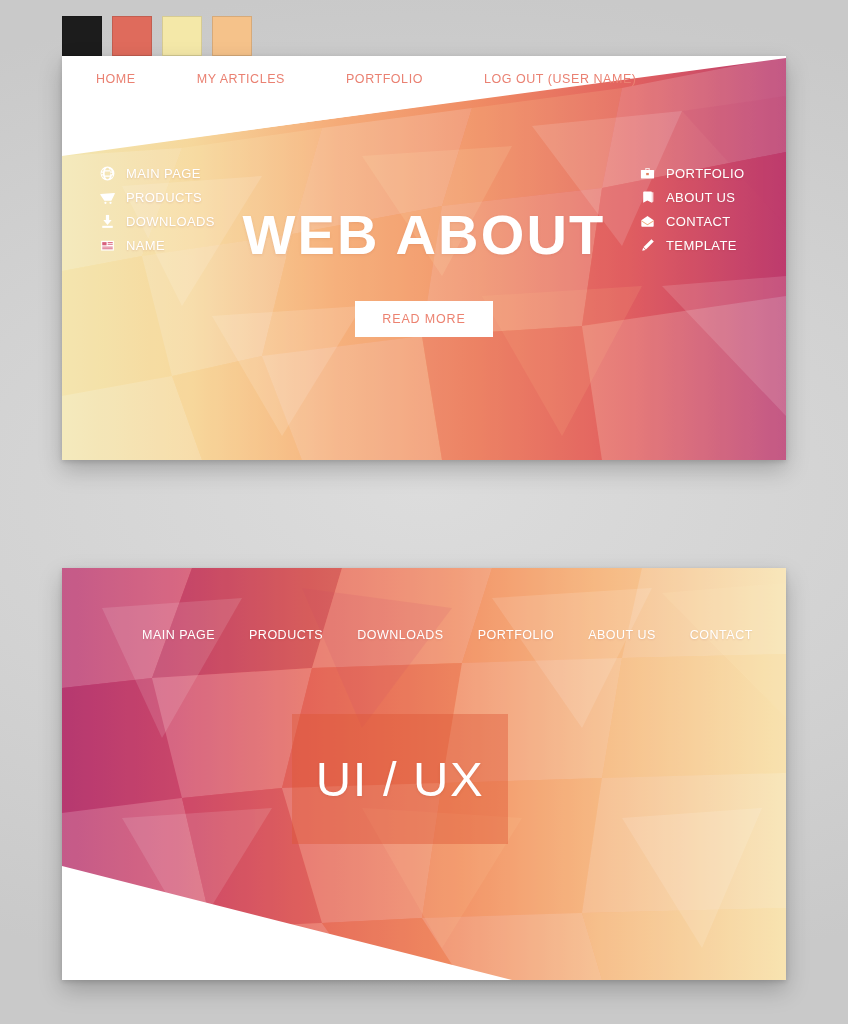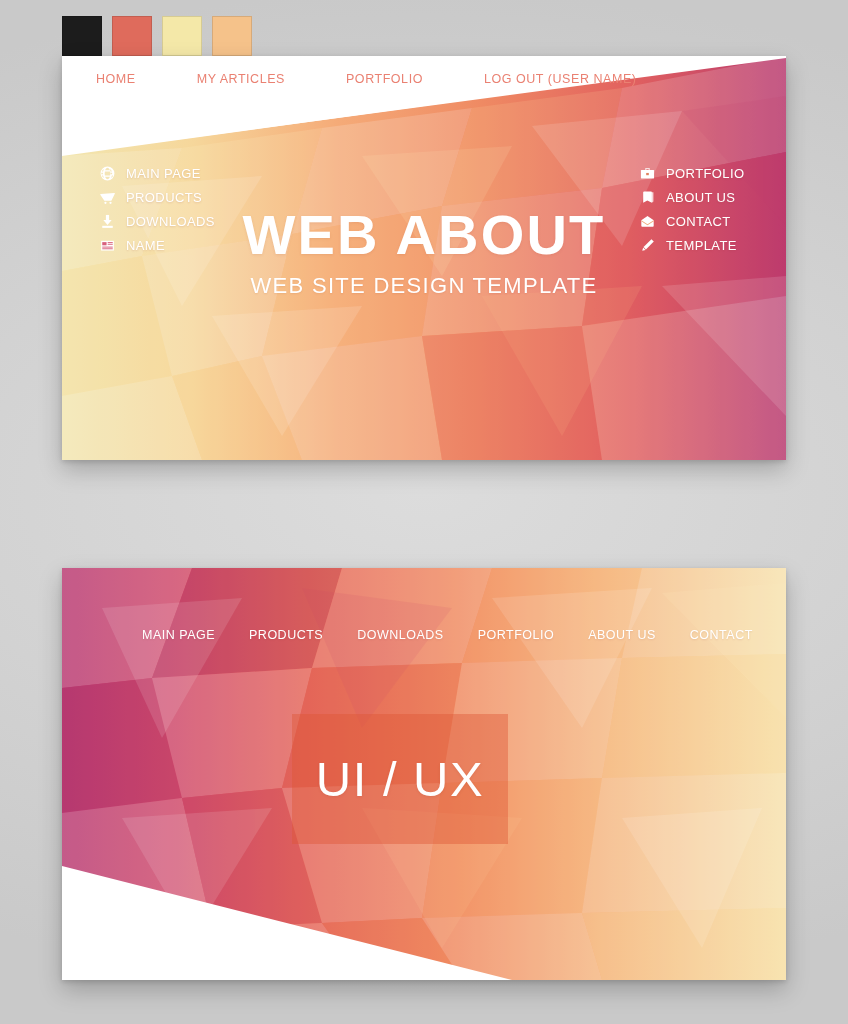--- a/index.html
+++ b/index.html
@@ -228,21 +228,21 @@
 
     <div id="topnav">
         <div class="topnav-link">HOME</div>
         <div class="topnav-link">MY ARTICLES</div>
         <div class="topnav-link">PORTFOLIO</div>
         <div class="topnav-link">LOG OUT (USER NAME)</div>
       </div>
 
     <div id="hero-copy">
       <div id="hero-title">WEB ABOUT</div>
-      <div id="hero-subtitle">WEB SITE DESIGN TEMPLATE</div>
+      <button id="read-more">READ MORE</button>
     </div>
   </div>
 
   <div class="card" id="card-two">
 
     <svg class="poly-bg" viewBox="0 0 724 412" preserveAspectRatio="none">
       <defs>
         <linearGradient id="g2" x1="0" y1="0" x2="1" y2="0">
           <stop offset="0" stop-color="#b93a72"></stop>
           <stop offset="0.16" stop-color="#d04a6a"></stop>

